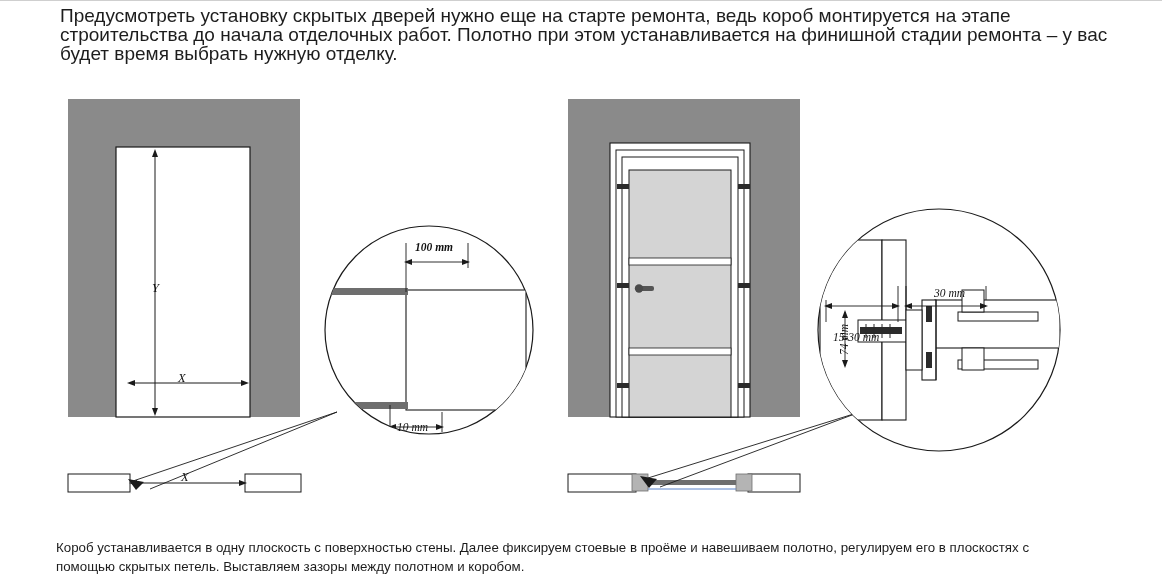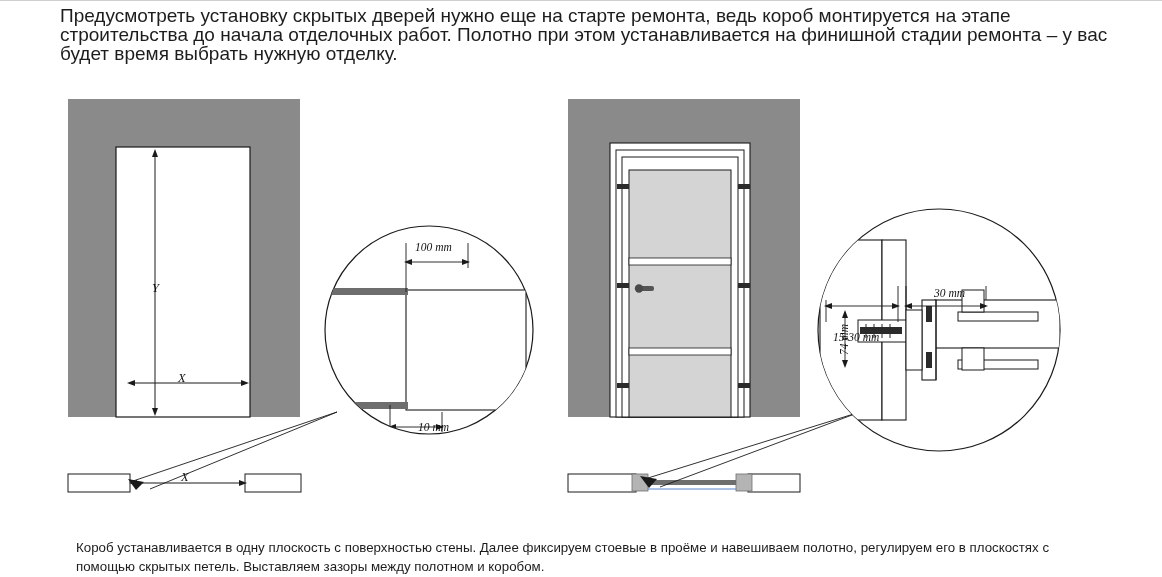--- a/index.html
+++ b/index.html
@@ -26,21 +26,21 @@
     position: absolute;
     left: 60px;
     top: 6px;
     width: 1060px;
     font-size: 19px;
     line-height: 19px;
     color: #1d1d1d;
   }
   .text-bottom {
     position: absolute;
-    left: 76px;
+    left: 56px;
     top: 538px;
     width: 1020px;
     font-size: 13.3px;
     line-height: 19px;
     color: #1d1d1d;
   }
   .stage {
     position: absolute;
     left: 0; top: 0;
     width: 1162px;
@@ -211,21 +211,21 @@
       <polygon points="845,368 842,360 848,360" fill="#1a1a1a"></polygon>
     </g>
   </g>
 </svg>
 
 
 <div class="dim-label plain" style="left:152px; top:281px;">Y</div>
 <div class="dim-label plain" style="left:178px; top:371px;">X</div>
 <div class="dim-label plain" style="left:181px; top:470px;">X</div>
 
-<div class="dim-label" style="left:415px; top:241px;">100 mm</div>
-<div class="dim-label" style="left:397px; top:421px;padding-left:21px;">10 mm</div>
+<div class="dim-label" style="left:415px; top:241px;font-weight:bold;">100 mm</div>
+<div class="dim-label" style="left:397px; top:421px;">10 mm</div>
 
 <div class="dim-label" style="left:833px; top:287px;margin-top:44px;">15-30 mm</div>
 <div class="dim-label" style="left:934px; top:287px;">30 mm</div>
 <div class="dim-label rot" style="left:838px; top:355px;">74 mm</div>
 </div>
 
 <div class="text-bottom">Короб устанавливается в одну плоскость с поверхностью стены. Далее фиксируем стоевые в проёме и навешиваем полотно, регулируем его в плоскостях с помощью скрытых петель. Выставляем зазоры между полотном и коробом.</div>
 
 </body></html>

